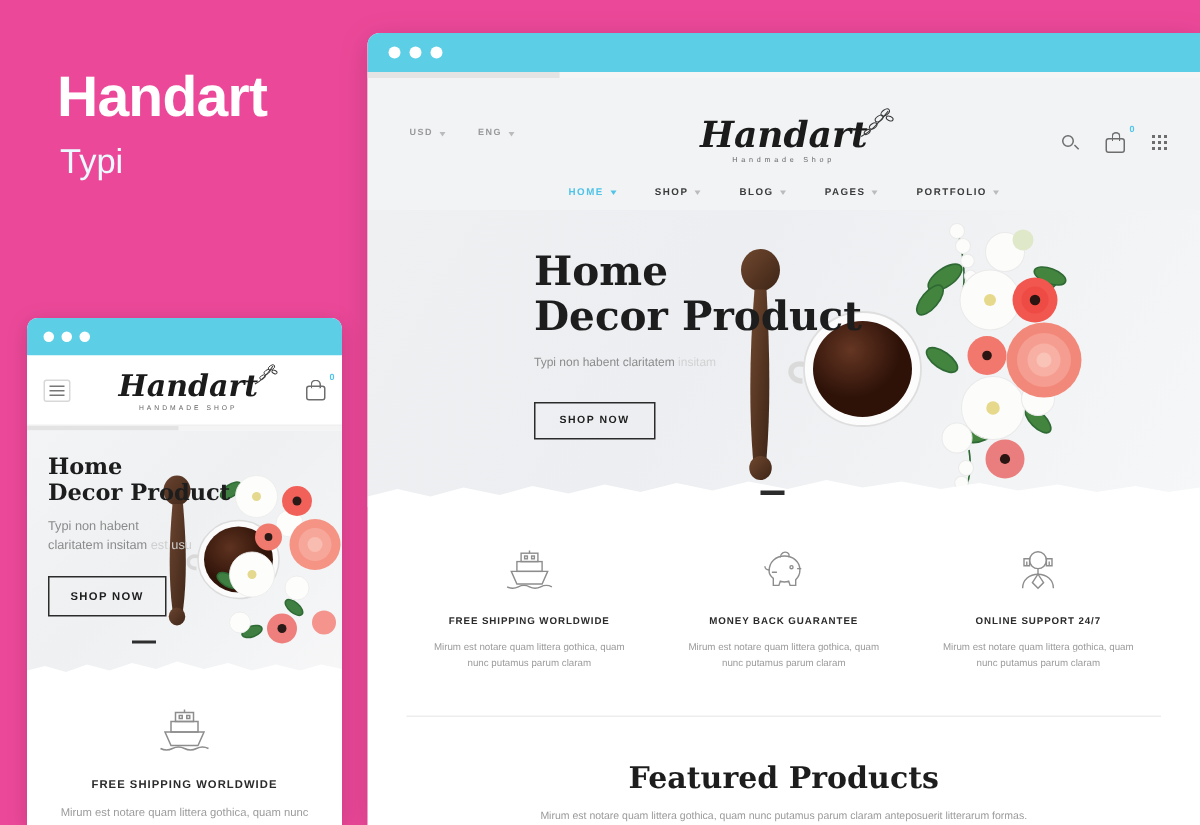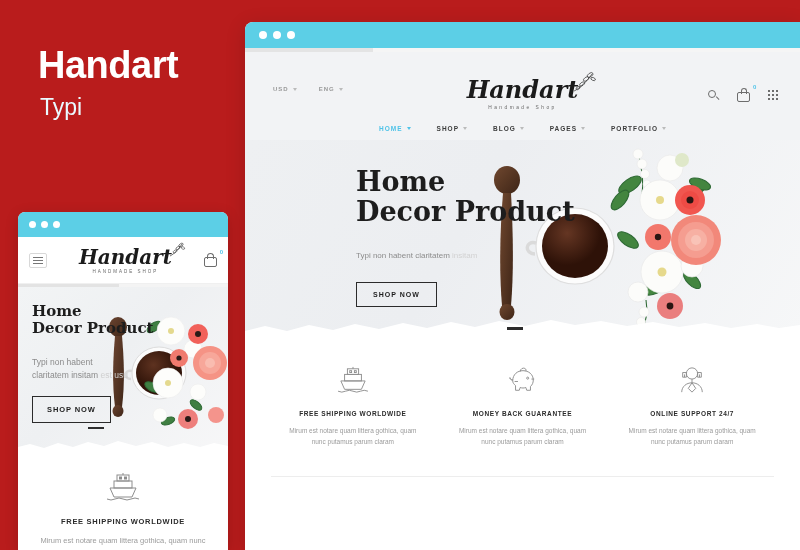--- a/index.html
+++ b/index.html
@@ -2,21 +2,21 @@
 <html><head>
 <meta charset="utf-8">
 <style>
   * { margin:0; padding:0; box-sizing:border-box; }
   html,body { width:800px; height:550px; overflow:hidden; }
   body {
     font-family:"Liberation Sans", sans-serif;
     background:#39c4e3;
     position:relative;
   }
-  .stage { position:absolute; inset:0; background:#b91c1c; }
+  .stage { position:absolute; inset:0; background:#ec4899; }
 
   
   .promo { position:absolute; left:0; top:0; width:245px; height:550px; }
   .promo-title {
     position:absolute; left:38px; top:46px;
     font-size:38px; font-weight:bold; color:#ffffff;
     letter-spacing:-0.5px; line-height:1;
   }
   .promo-sub {
     position:absolute; left:40px; top:96px;
@@ -85,21 +85,21 @@
     background:linear-gradient(135deg,#f2f4f5 0%,#eef0f2 45%,#f7f7f8 100%);
     overflow:hidden;
   }
   .m-hero-txt { position:absolute; left:14px; top:16px; z-index:3; }
   .serif-h {
     font-family:"DejaVu Serif", serif; font-weight:bold; color:#1d1d1d;
     line-height:1.12;
   }
   .m-hero-txt .serif-h { font-size:15px; }
   .m-hero-txt .p {
-    font-size:8.5px; color:#8b8b8b; line-height:1.55; margin-top:19px;
+    font-size:8.5px; color:#8b8b8b; line-height:1.55; margin-top:7px;
     max-width:98px;
   }
   .m-hero-txt .p .fade { color:#cfcfcf; }
   .shopbtn {
     display:inline-block; border:1.4px solid #2b2b2b; color:#1d1d1d;
     font-weight:bold; text-align:center;
   }
   .m-hero-txt .shopbtn {
     margin-top:14px; font-size:7.5px; letter-spacing:.9px;
     padding:8px 14px;
@@ -181,21 +181,21 @@
   }
   .nav-i.active { color:#4fc3e8; }
   .nav-i.active .chev { border-top-color:#4fc3e8; }
 
   .d-hero {
     position:relative; height:198px; overflow:hidden;
     background:linear-gradient(120deg,#eef0f2 0%,#eceef1 40%,#f6f7f8 100%);
   }
   .d-hero-txt { position:absolute; left:111px; top:27px; z-index:5; }
   .d-hero-txt .serif-h { font-size:27px; }
-  .d-hero-txt .p { font-size:8px; color:#8c8c8c; margin-top:24px; }
+  .d-hero-txt .p { font-size:8px; color:#8c8c8c; margin-top:10px; }
   .d-hero-txt .p .fade { color:#d2d2d2; }
   .d-hero-txt .shopbtn {
     margin-top:22px; font-size:7px; letter-spacing:1px; padding:8px 16px;
     border-width:1.2px;
   }
   .d-indicator {
     position:absolute; left:262px; bottom:8px; width:16px; height:3px;
     background:#2b2b2b; z-index:8;
   }
   .torn {
@@ -560,14 +560,18 @@
             <path d="M17 18 L13 24 L17 28 L21 24 Z"></path>
           </g>
         </svg>
         <div class="f-title">ONLINE SUPPORT 24/7</div>
         <div class="f-desc">Mirum est notare quam littera gothica, quam nunc putamus parum claram</div>
       </div>
     </div>
 
     <div class="divider"></div>
 
+    <div class="d-featured">
+      <h2>Featured Products</h2>
+      <p>Mirum est notare quam littera gothica, quam nunc putamus parum claram anteposuerit litterarum formas.</p>
+    </div>
   </div>
 </div>
 
 </body></html>

